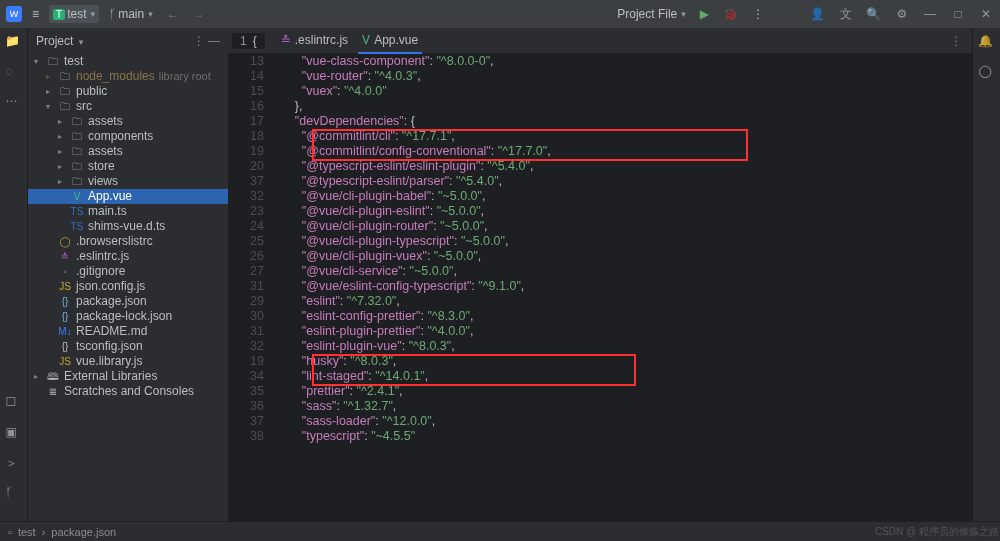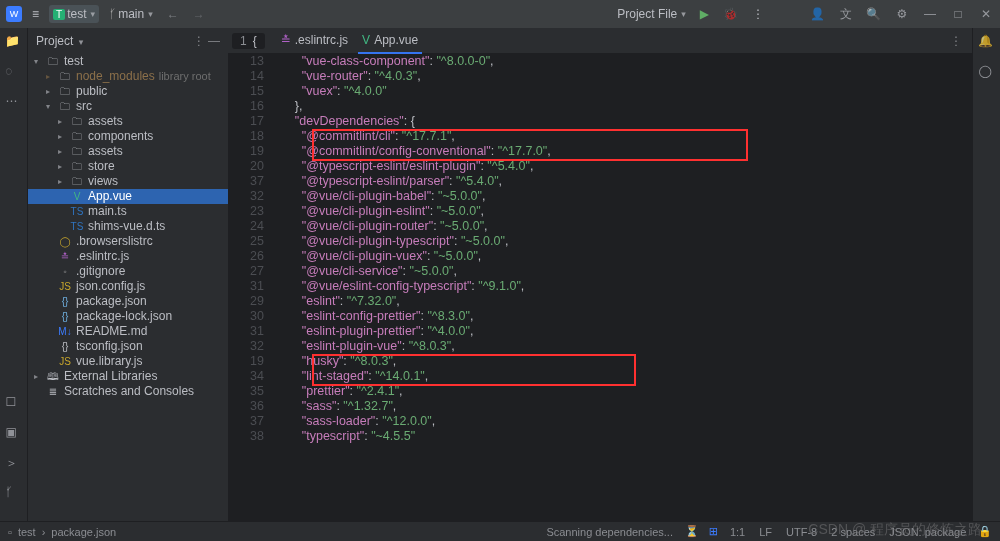--- a/index.html
+++ b/index.html
@@ -51,21 +51,21 @@
 .s-str { color:#6aab73; }
 .s-pun { color:#bcbec4; }
 .s-op { color:#bcbec4; }
 .annot { position:absolute; border:2px solid #ff3030; pointer-events:none; }
 .rtstrip { width:28px; background:#2b2d30; border-left:1px solid #1e1f22; display:flex; flex-direction:column; align-items:center; padding-top:6px; gap:14px; }
 .rtstrip .tl { width:16px; height:16px; opacity:0.7; }
 .status { height:20px; background:#2b2d30; display:flex; align-items:center; font-size:11px; color:#8b8d92; border-top:1px solid #1e1f22; }
 .status .sl { display:flex; align-items:center; gap:6px; padding:0 8px; }
 .status .sr { margin-left:auto; display:flex; align-items:center; gap:10px; padding:0 8px; }
 .status .chip { padding:0 2px; }
-.watermark { position:absolute; right:18px; bottom:2px; color:#6e6e70; font-size:14px; opacity:0.6;margin-left:48px; }
+.watermark { position:absolute; right:1px; bottom:2px; color:#6e6e70; font-size:10px; opacity:0.6;margin-left:48px; }
 </style>
 </head>
 <body>
 
 <div class="titlebar">
   <div class="ico-box">W</div>
   <div class="mn">≡</div>
   <div class="mn proj">
     <span style="background:#25b074;color:#fff;border-radius:2px;padding:0 3px;font-size:10px;">T</span>
     <span>test</span>
@@ -323,25 +323,14 @@
   </div>
 </div>
 
 <div class="status">
   <div class="sl">
     <span>▫</span>
     <span>test</span>
     <span>›</span>
     <span>package.json</span>
   </div>
-  <div class="sr">
-    <span class="chip">Scanning dependencies...</span>
-    <span>⏳</span>
-    <span style="color:#3c7cff">⊞</span>
-    <span class="chip">1:1</span>
-    <span class="chip">LF</span>
-    <span class="chip">UTF-8</span>
-    <span class="chip">2 spaces</span>
-    <span class="chip">JSON: package</span>
-    <span>🔒</span>
-  </div>
 </div>
 <div class="watermark">CSDN @ 程序员的修炼之路</div>
 
 </body></html>

